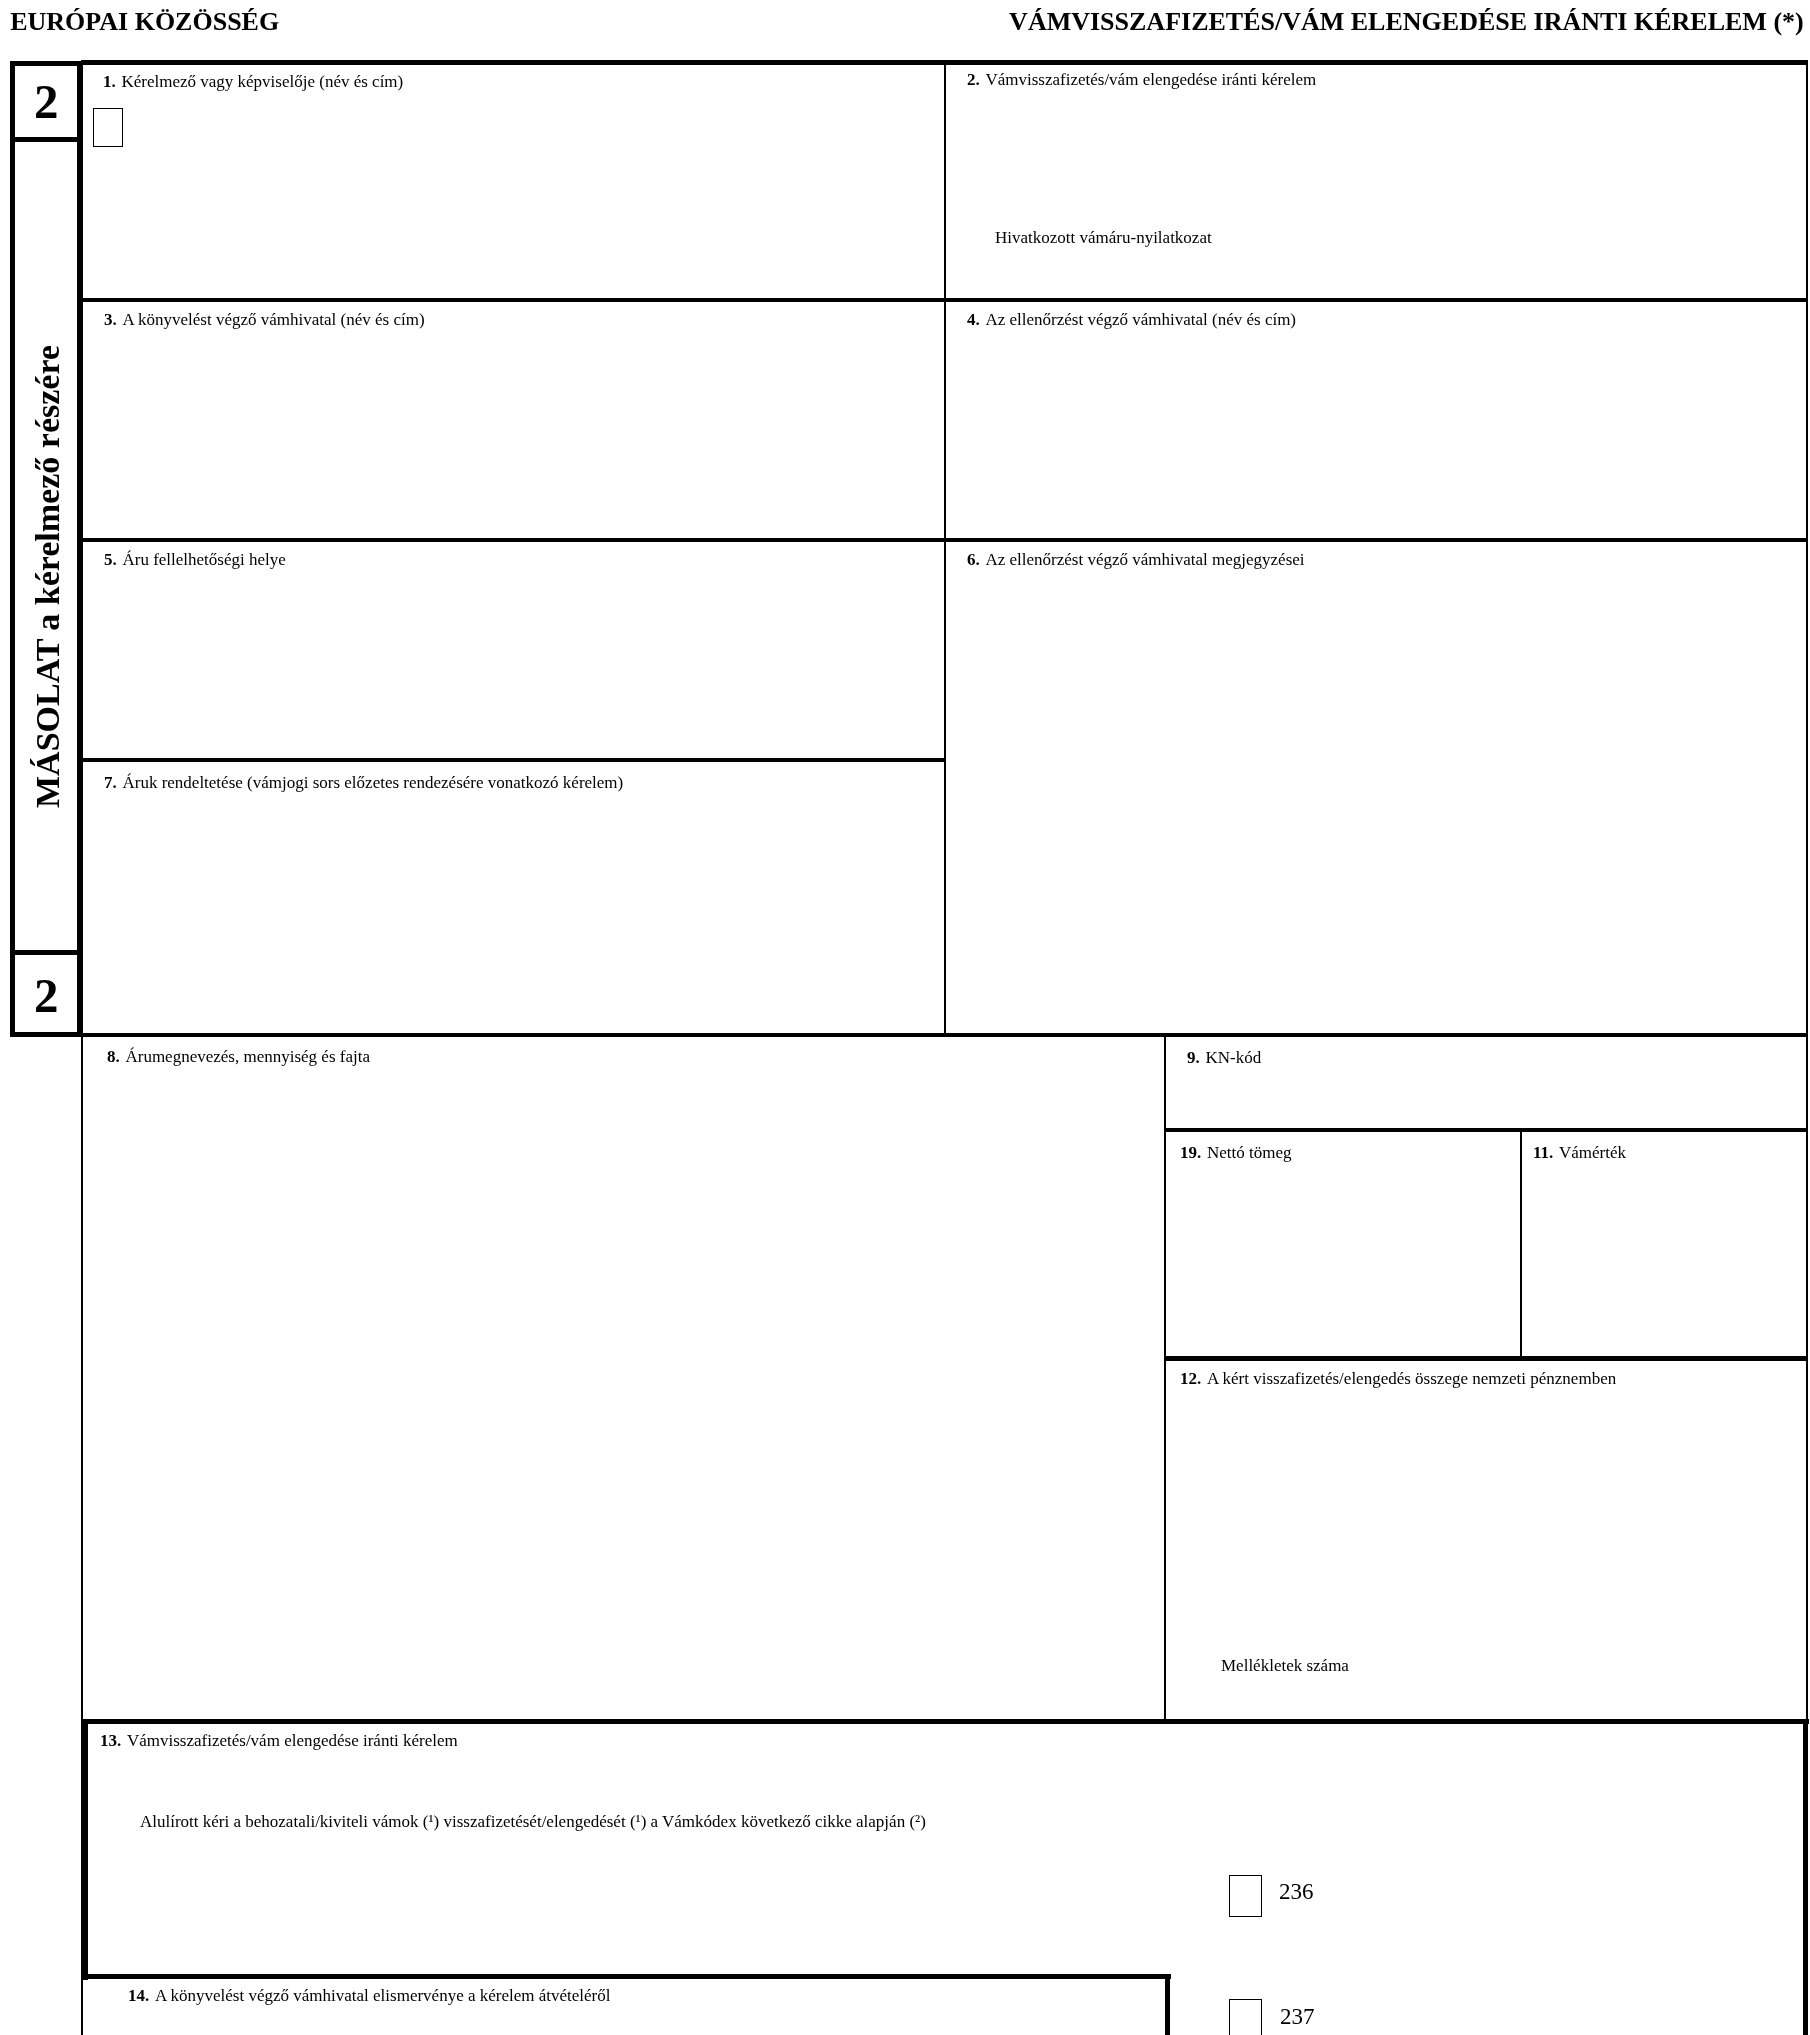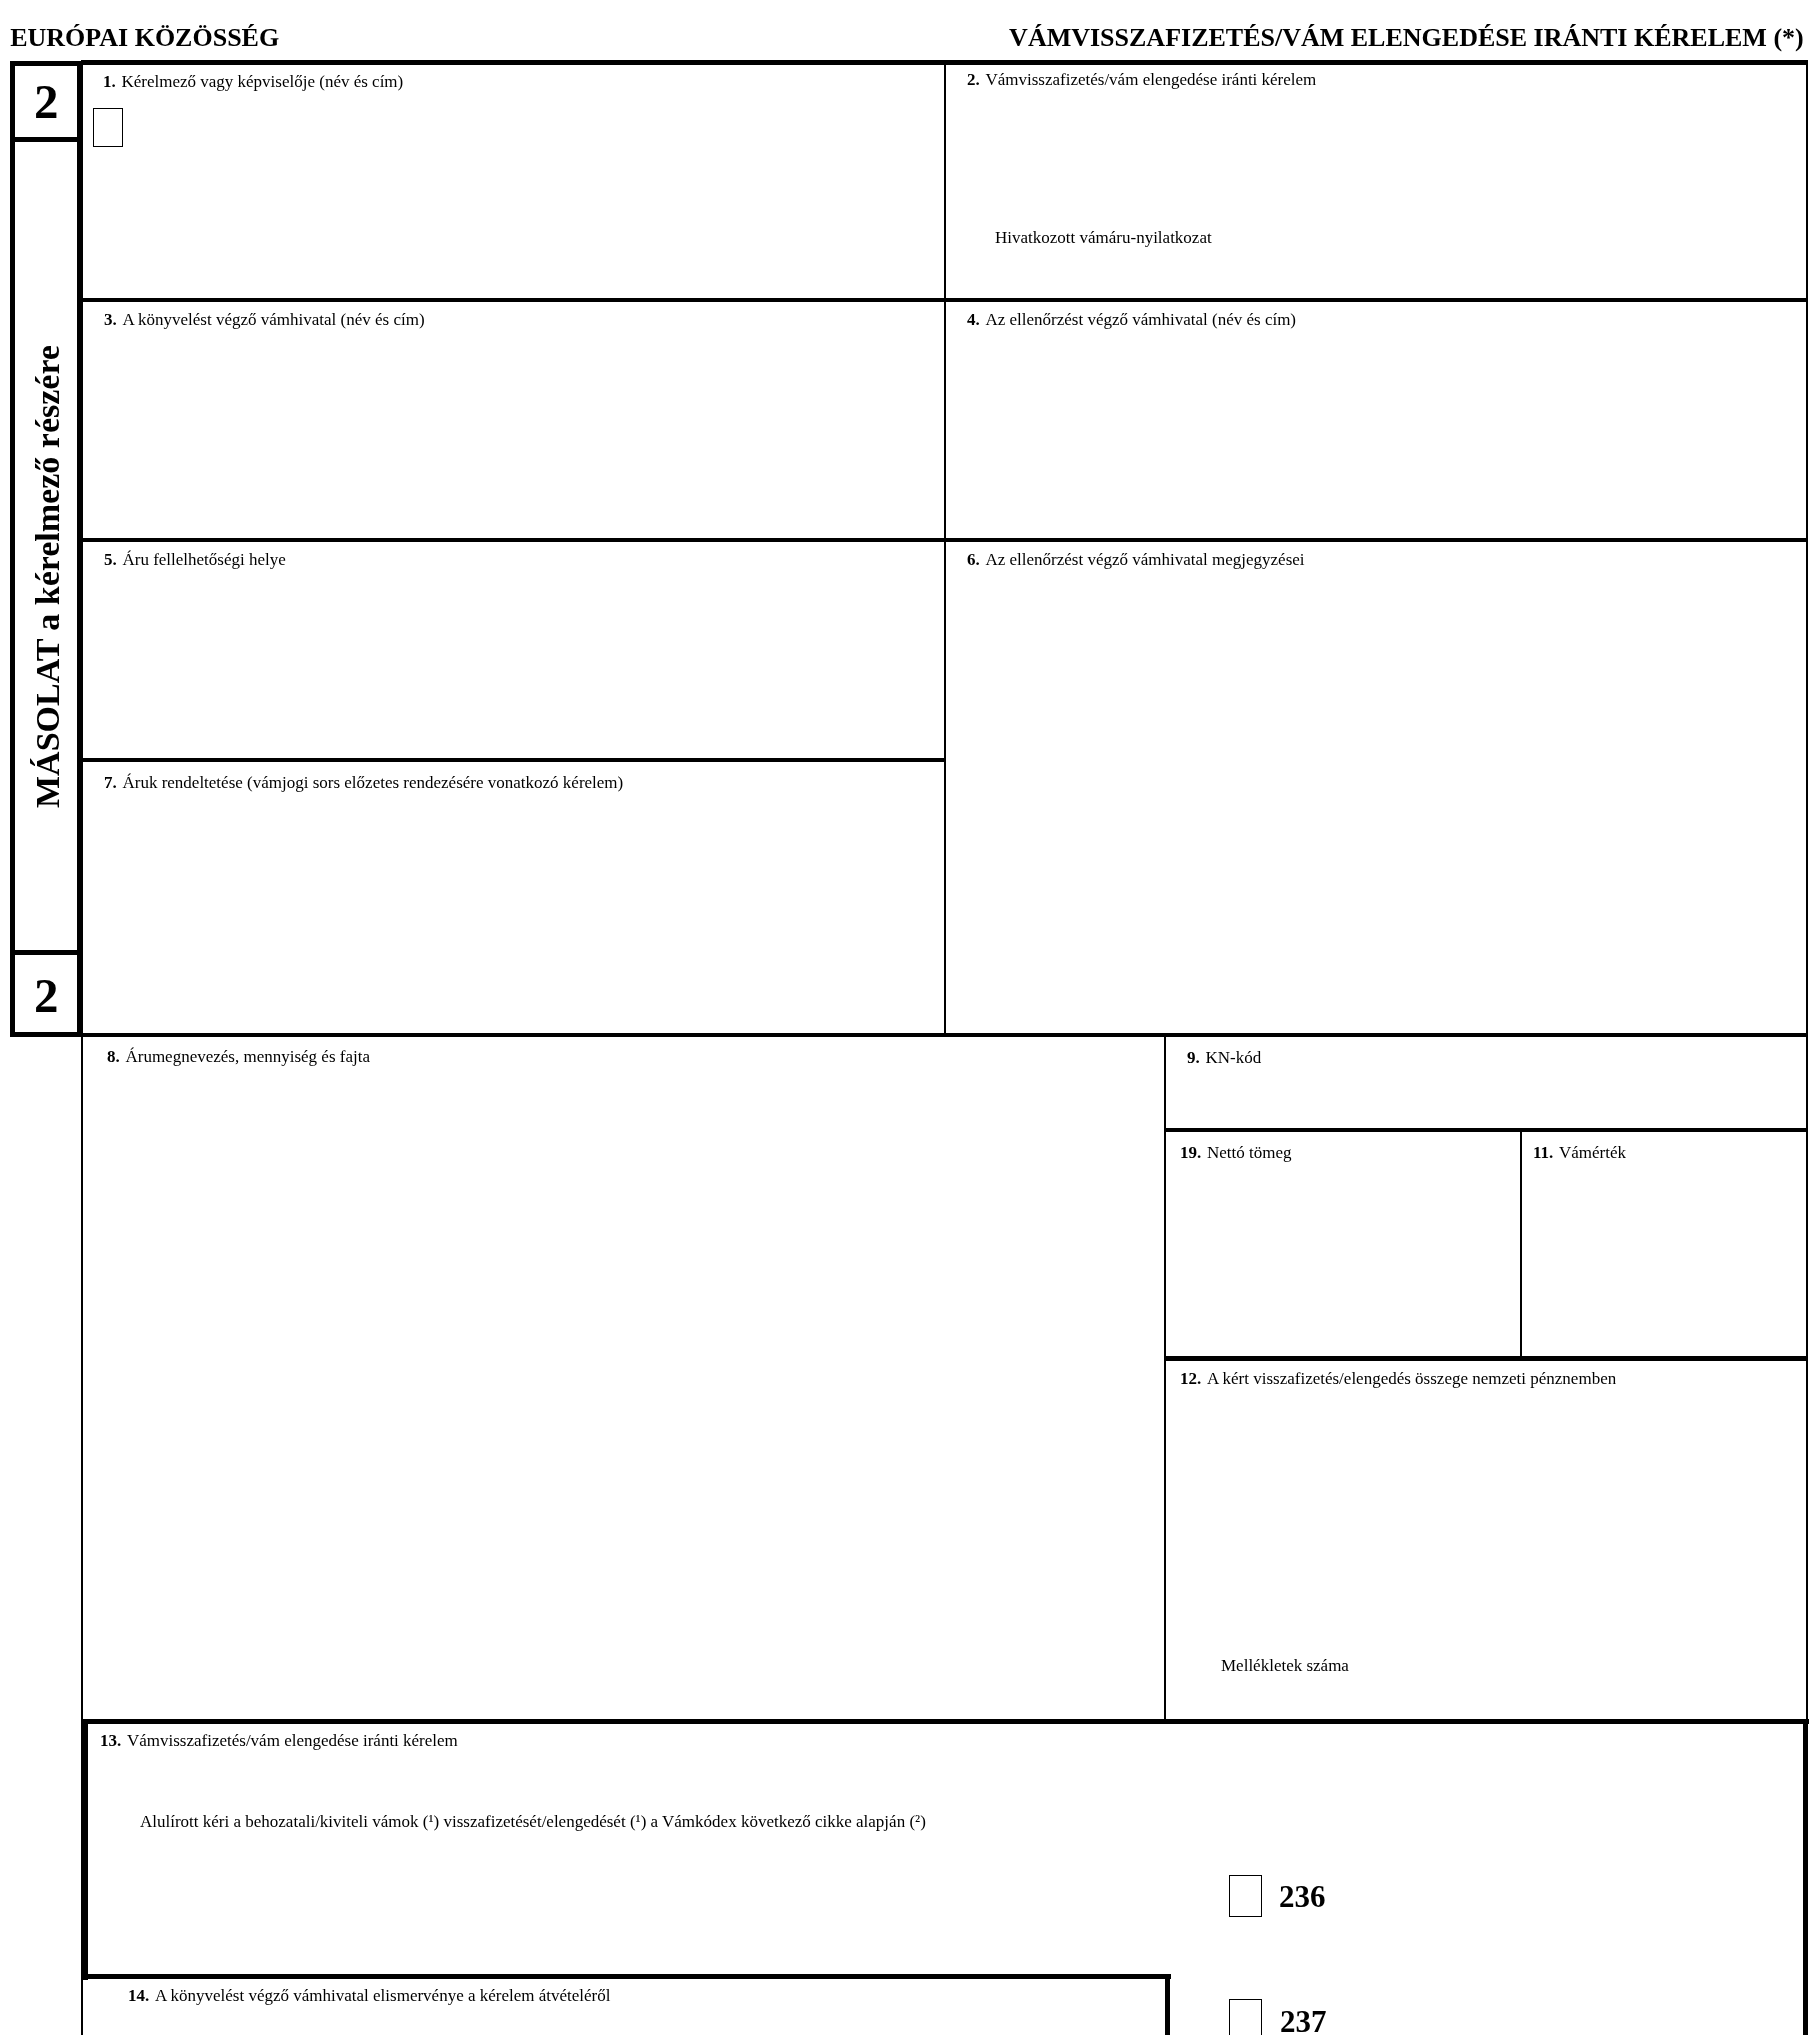--- a/index.html
+++ b/index.html
@@ -1,29 +1,29 @@
 <!DOCTYPE html>
 <html style="font-size:6.5px"><head>
 <meta charset="utf-8">
 <style>
   html, body { margin: 0; padding: 0; background: #ffffff; }
   body { width: 1811px; height: 2736px; position: relative; overflow: hidden;
          font-family: "Liberation Serif", "DejaVu Serif", serif; color: #000; }
   .abs { position: absolute; box-sizing: border-box; }
-  .hdr { font-weight: bold; font-size: 26px; letter-spacing: 0px; top: 7.3px; white-space: nowrap; margin-top: 16px; }
+  .hdr { font-weight: bold; font-size: 26px; letter-spacing: 0px; top: 7.3px; white-space: nowrap; }
   .box { position: absolute; box-sizing: border-box; border: 1.6px solid #000; background: transparent; }
   .thick { border-width: 5.3px; }
   .lbl { position: absolute; font-size: 17px; line-height: 1.15; white-space: nowrap; }
   .lbl b { font-weight: bold; margin-right: 5.7px; }
   .wrap { white-space: normal; text-align: justify; }
   .sub { position: absolute; font-size: 17px; white-space: nowrap; }
   .num { position: absolute; font-weight: bold; font-size: 49px; text-align: center; width: 100%; }
   .vert { position: absolute; transform-origin: left top; transform: rotate(-90deg); white-space: nowrap; }
   .chk { position: absolute; width: 33px; height: 42px; border: 1.6px solid #000; box-sizing: border-box; background: #fff; }
-  .art { position: absolute; font-weight: bold; font-size: 31px; text-align: center; }
+  .art { position: absolute; font-weight: normal; font-size: 23px; text-align: center; }
   .fn  { font-size: 19px; line-height: 1.15; }
 </style>
 </head>
 <body>
 
 <div class="abs hdr" style="left:10.2px;">EURÓPAI KÖZÖSSÉG</div>
 <div class="abs hdr" style="right:7.3px;">VÁMVISSZAFIZETÉS/VÁM ELENGEDÉSE IRÁNTI KÉRELEM (*)</div>
 
 <div class="box thick" style="left:10.2px; top:61px; width:72px; height:976px;"></div>
 <div class="abs" style="left:10.2px; top:61px; width:72px; height:81px; border-bottom:5.3px solid #000; box-sizing:border-box;">

